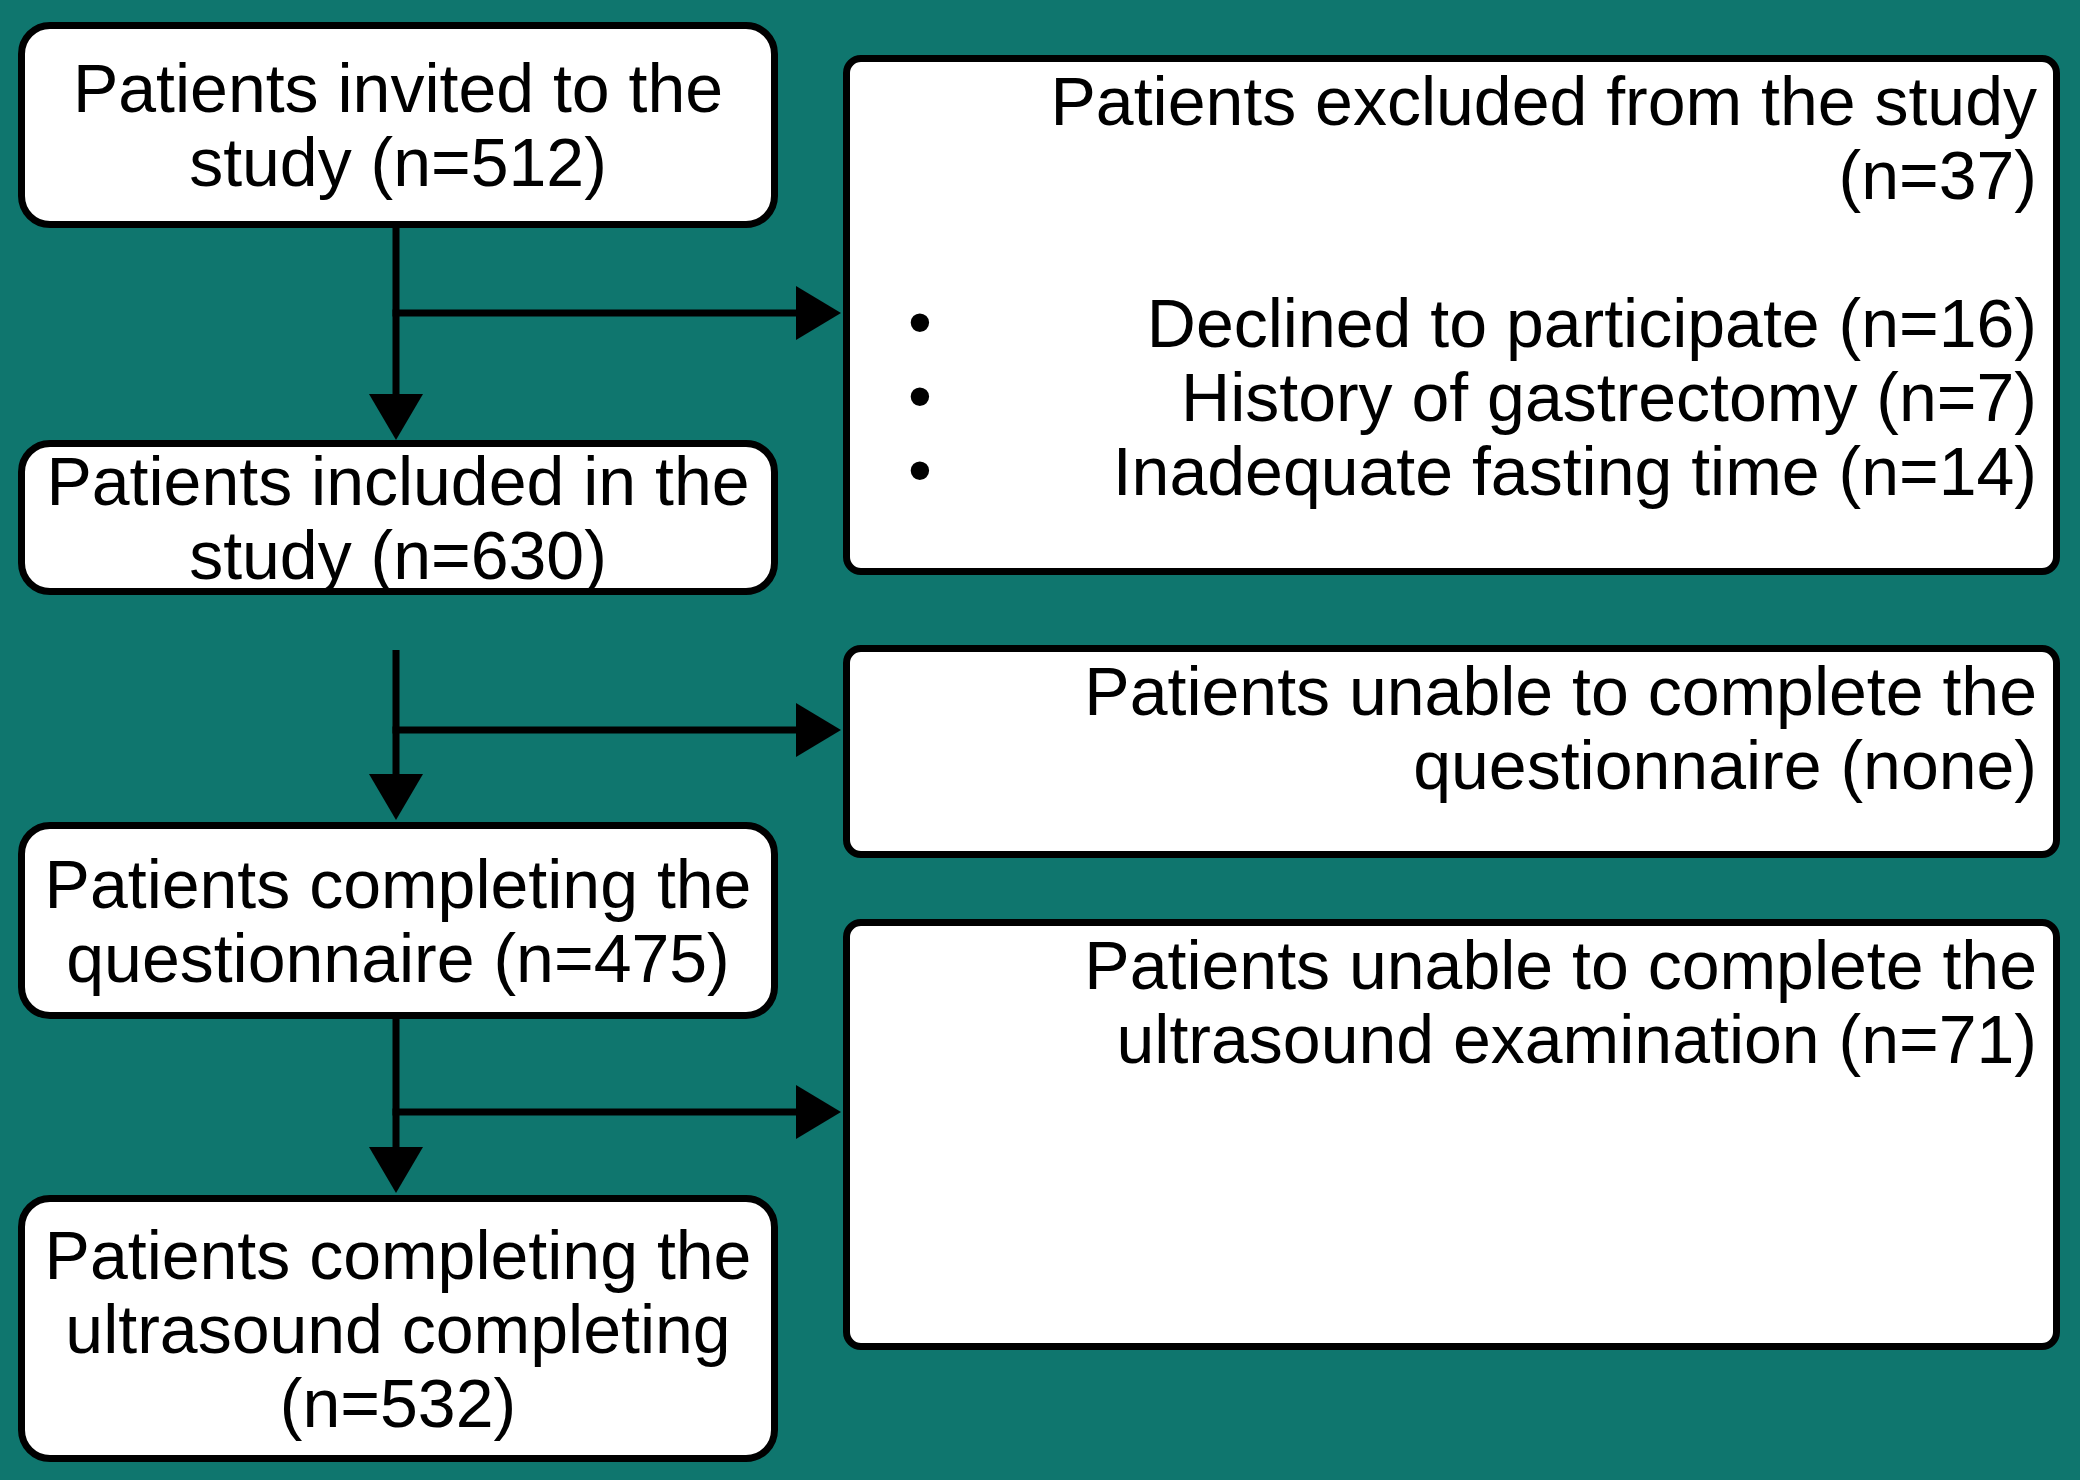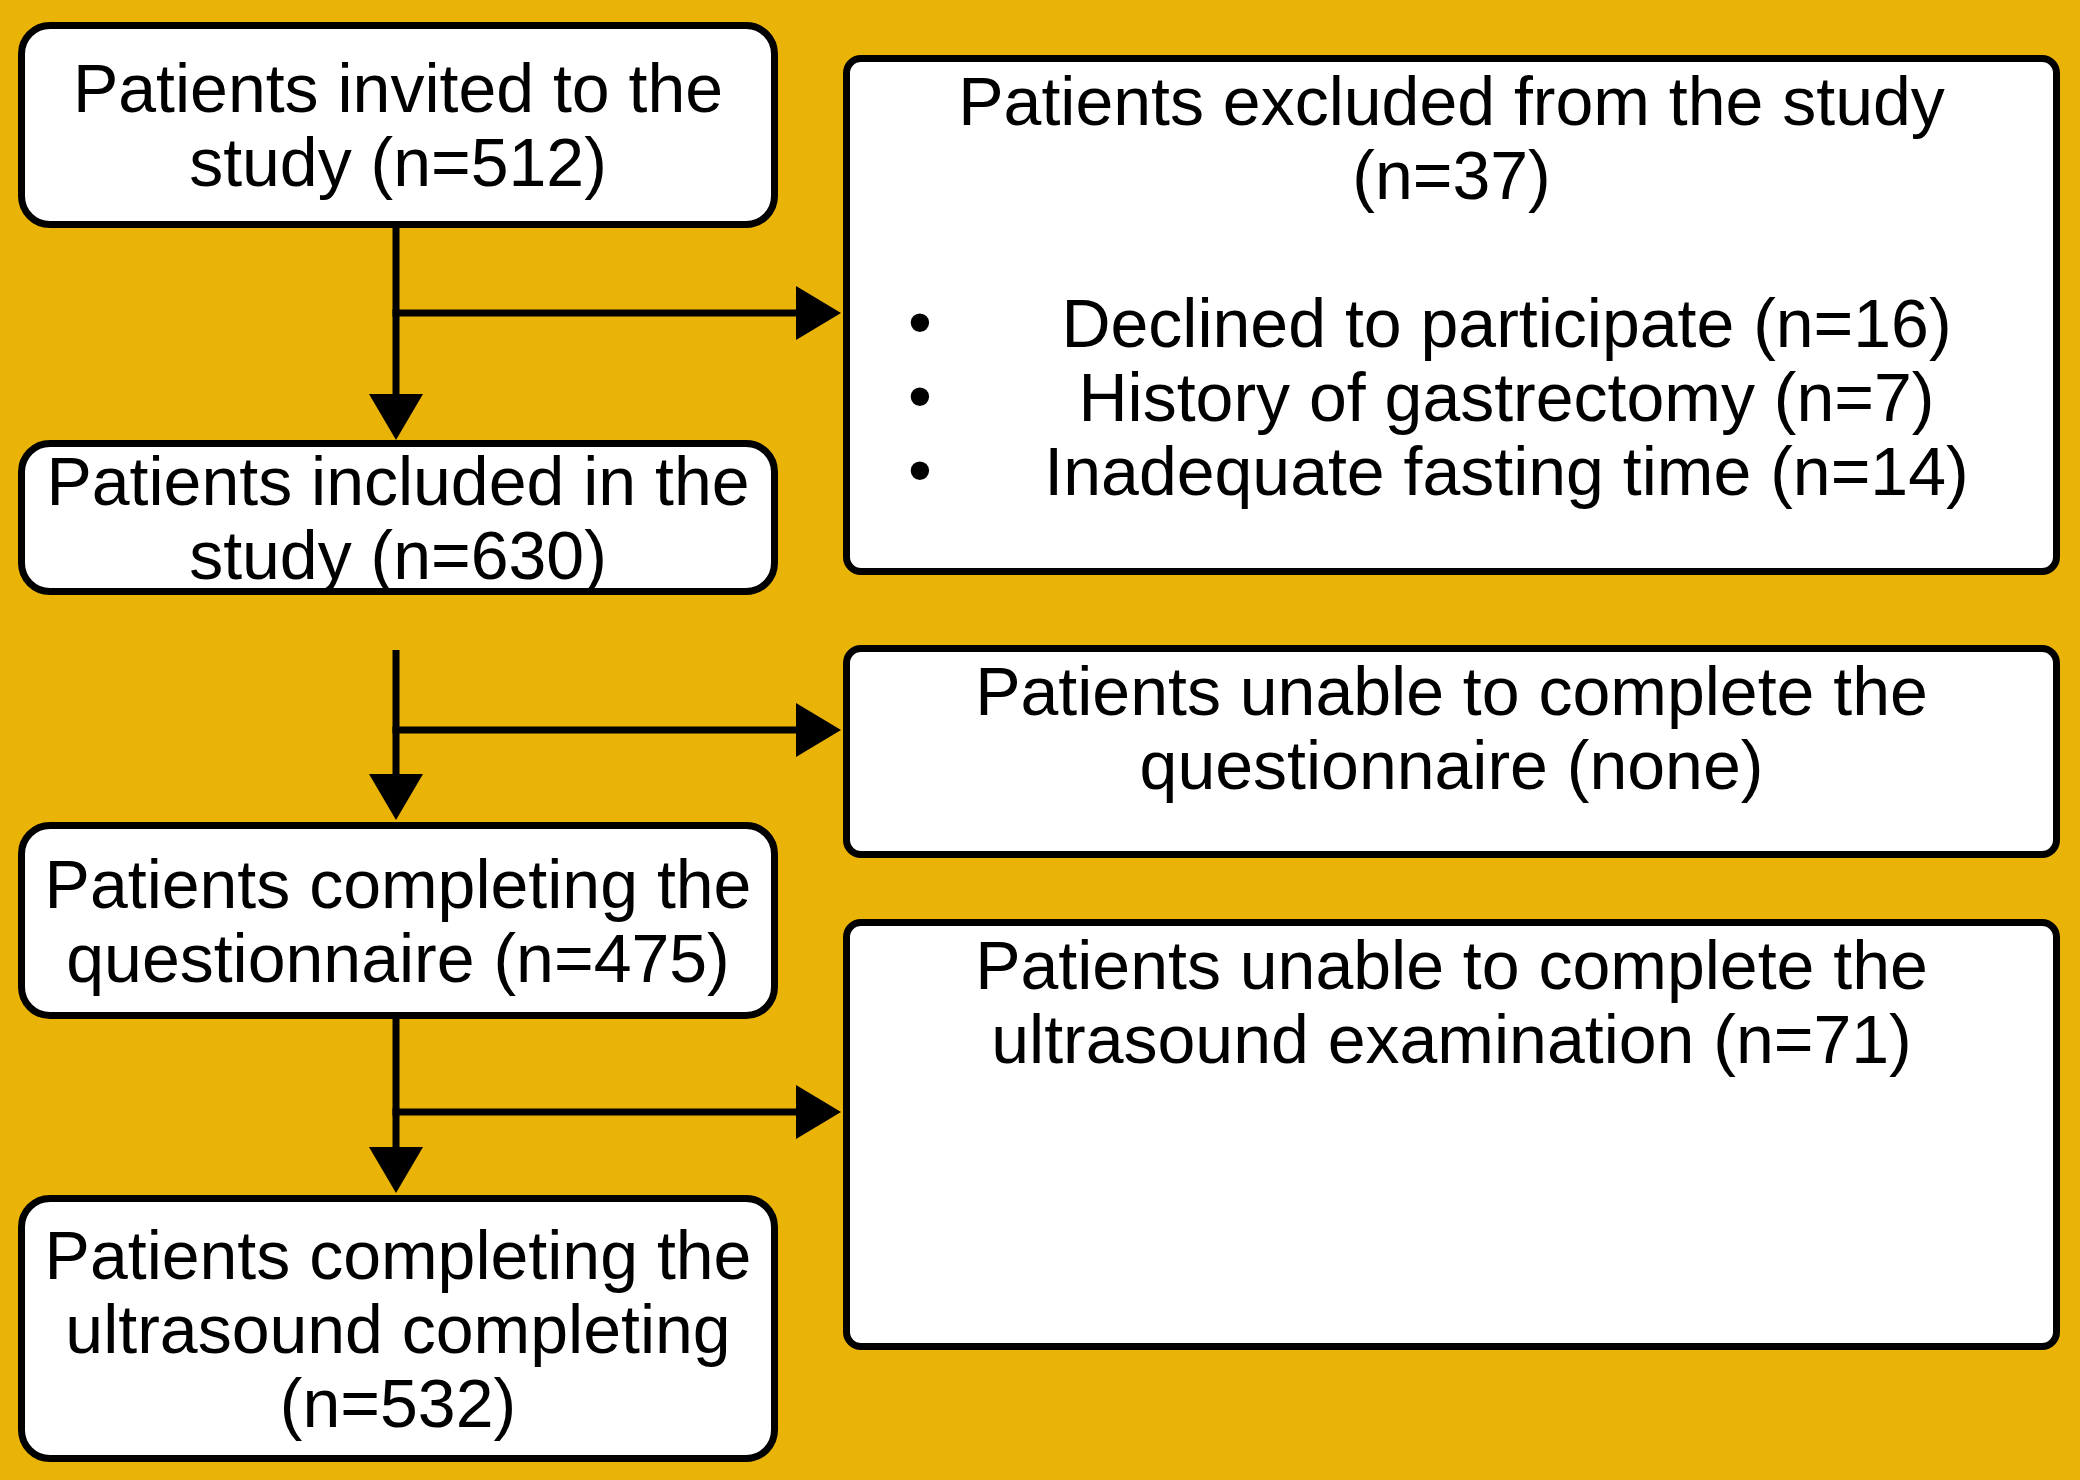--- a/index.html
+++ b/index.html
@@ -4,21 +4,21 @@
 <style>
   html, body {
     margin: 0;
     padding: 0;
     background: #ffffff;
   }
   #canvas {
     position: relative;
     width: 2080px;
     height: 1480px;
-    background: #eab308;
+    background: #0f766e;
     font-family: "Liberation Sans", "DejaVu Sans", sans-serif;
     color: #000000;
     overflow: hidden;
   }
   #connectors {
     position: absolute;
     left: 0;
     top: 0;
     width: 2080px;
     height: 1480px;
@@ -36,21 +36,21 @@
     border-radius: 32px;
     display: flex;
     flex-direction: column;
     align-items: center;
     justify-content: center;
     text-align: center;
   }
   .side-box {
     border-radius: 18px;
     padding: 2px 16px;
-    text-align: center;
+    text-align: right;
   }
   .tline {
     display: block;
     white-space: nowrap;
   }
   .side-box ul.bullets {
     list-style: none;
     margin: 74px 0 0 0;
     padding: 0;
   }

